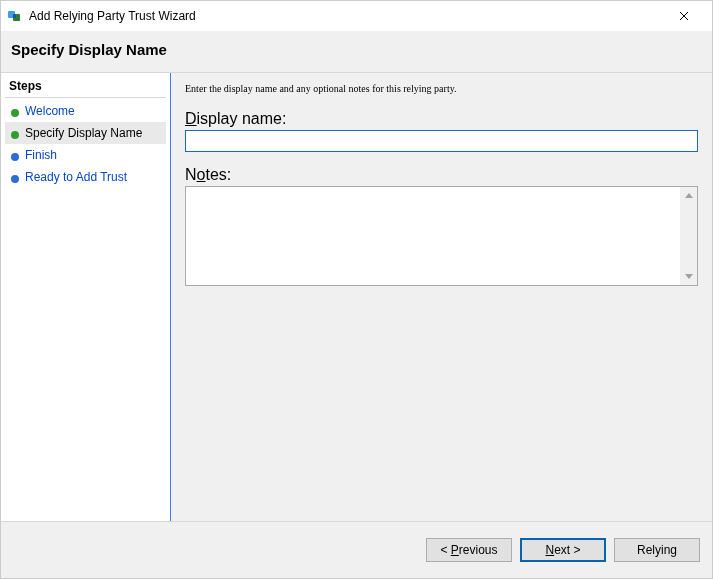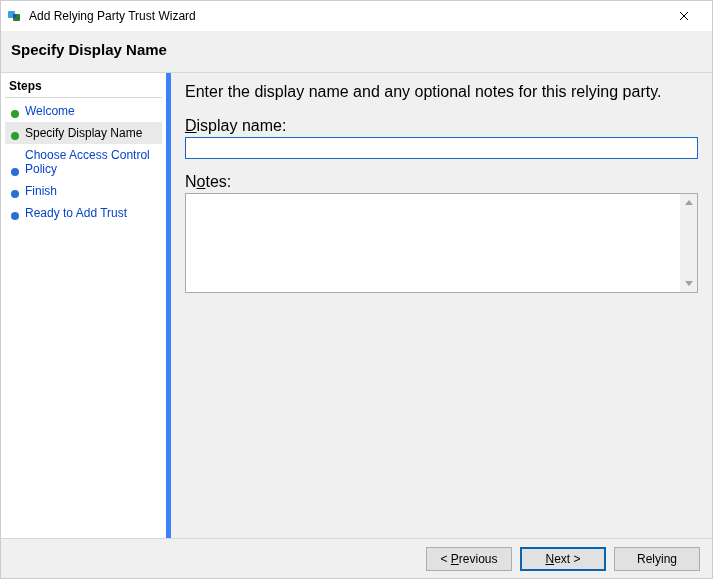--- a/index.html
+++ b/index.html
@@ -54,33 +54,33 @@
   }
   .body {
     flex: 1;
     display: flex;
     min-height: 0;
     border-top: 1px solid #d8d8d8;
   }
   .steps-pane {
     width: 170px;
     background: #fff;
-    border-right: 5px solid #3b82f6;
+    border-right: 1px solid #3b82f6;
     padding: 6px 4px 6px 4px;
   }
   .steps-title {
     font-weight: bold;
     font-size: 12px;
     padding: 0 4px 4px 4px;
     border-bottom: 1px solid #d8d8d8;
     margin-bottom: 2px;
   }
   .step {
     display: flex;
-    align-items: flex-end;
+    align-items: center;
     padding: 4px 6px;
     font-size: 12px;
     line-height: 14px;
     cursor: default;
   }
   .step .bullet {
     width: 8px; height: 8px;
     border-radius: 50%;
     margin-top: 3px;
     margin-right: 6px;
@@ -94,22 +94,23 @@
     background: #e9e9e9;
   }
   .step.current .step-label { color: #000; }
   .content-pane {
     flex: 1;
     background: #f0f0f0;
     padding: 10px 14px 10px 14px;
     min-width: 0;
   }
   .instruction {
-    font-size: 16px;
+    font-size: 10px;
     margin-bottom: 16px;
+    font-family: Liberation Serif, serif;
   }
   .field-label {
     font-size: 16px;
     margin-bottom: 2px;
   }
   .text-input {
     width: 100%;
     height: 22px;
     border: 1px solid #1a66c9;
     background: #fff;
@@ -149,21 +150,21 @@
     align-items: center;
   }
   .scroll-btn {
     width: 17px; height: 17px;
     display: flex; align-items: center; justify-content: center;
     background: #f0f0f0;
     color: #808080;
     font-size: 9px;
   }
   .footer {
-    height: 40px;
+    height: 57px;
     border-top: 1px solid #d8d8d8;
     display: flex;
     justify-content: flex-end;
     align-items: center;
     padding: 0 12px;
     gap: 8px;
     background: #f0f0f0;
   }
   .btn {
     min-width: 86px;
@@ -210,24 +211,20 @@
     <div class="steps-pane">
       <div class="steps-title">Steps</div>
 
       <div class="step done">
         <span class="bullet"></span>
         <span class="step-label">Welcome</span>
       </div>
       <div class="step current">
         <span class="bullet"></span>
         <span class="step-label">Specify Display Name</span>
-      </div>
-      <div class="step pending">
-        <span class="bullet"></span>
-        <span class="step-label">Choose Access Control Policy</span>
       </div>
       <div class="step pending">
         <span class="bullet"></span>
         <span class="step-label">Finish</span>
       </div>
       <div class="step pending">
         <span class="bullet"></span>
         <span class="step-label">Ready to Add Trust</span>
       </div>
     </div>

